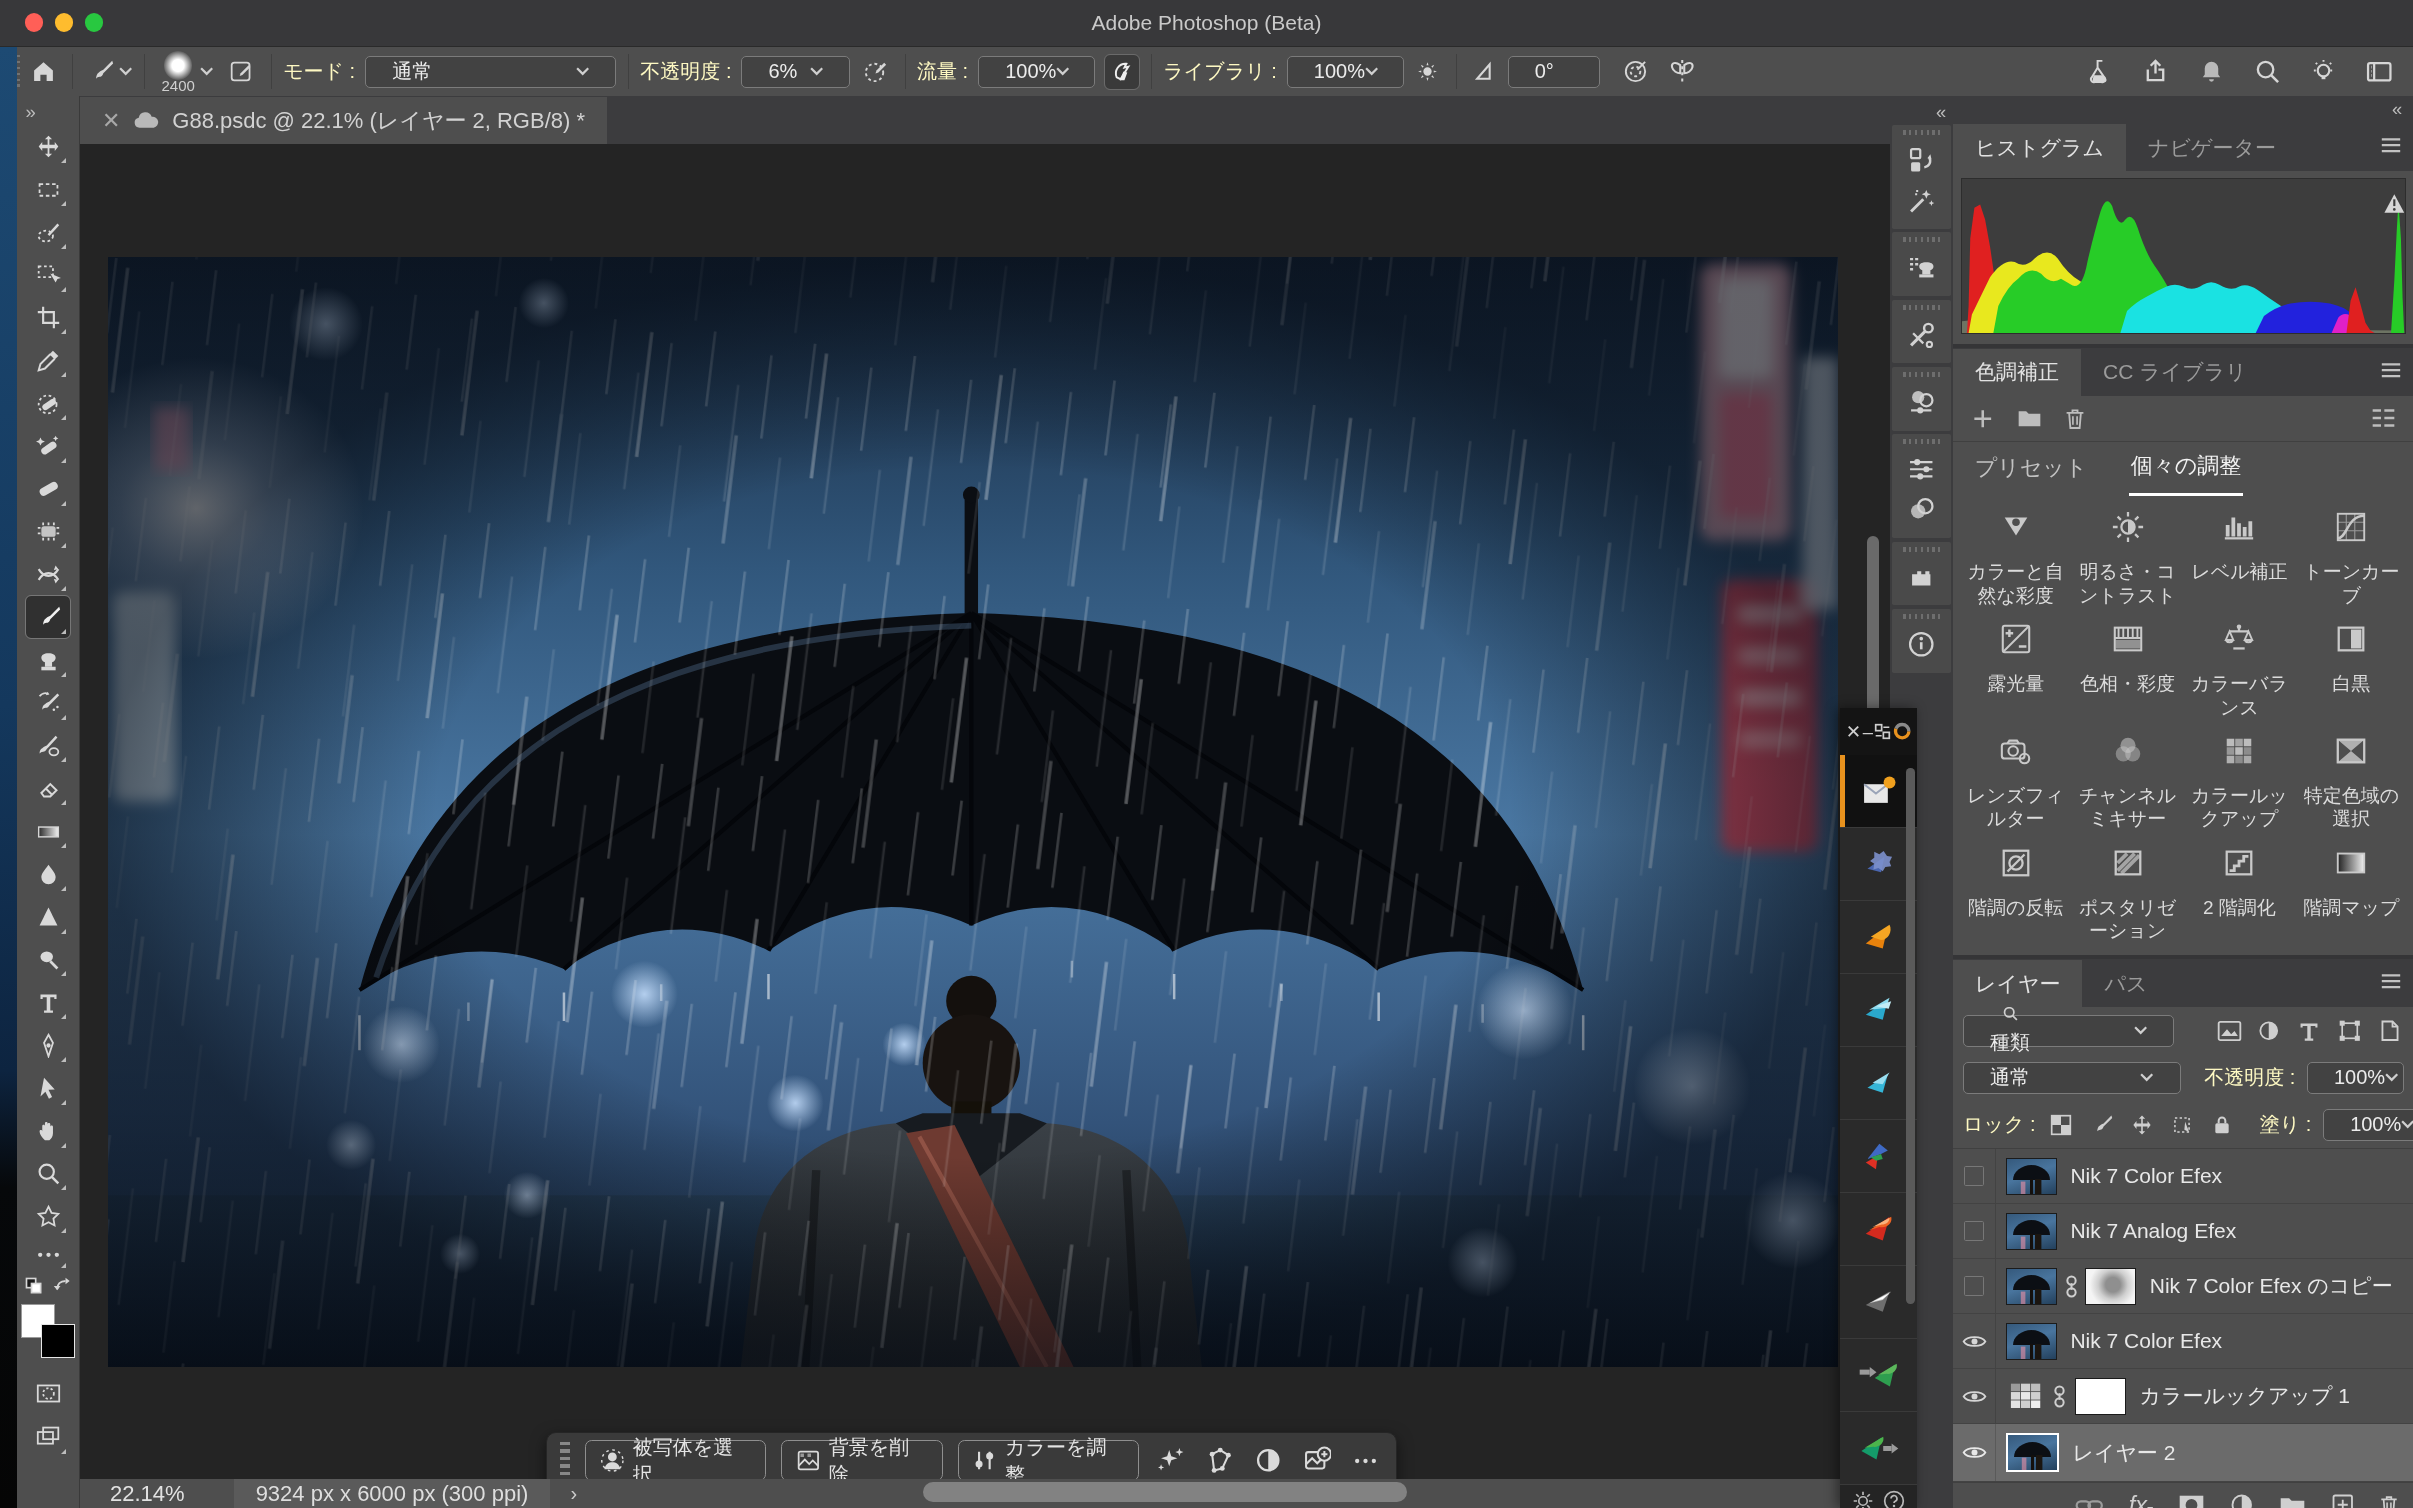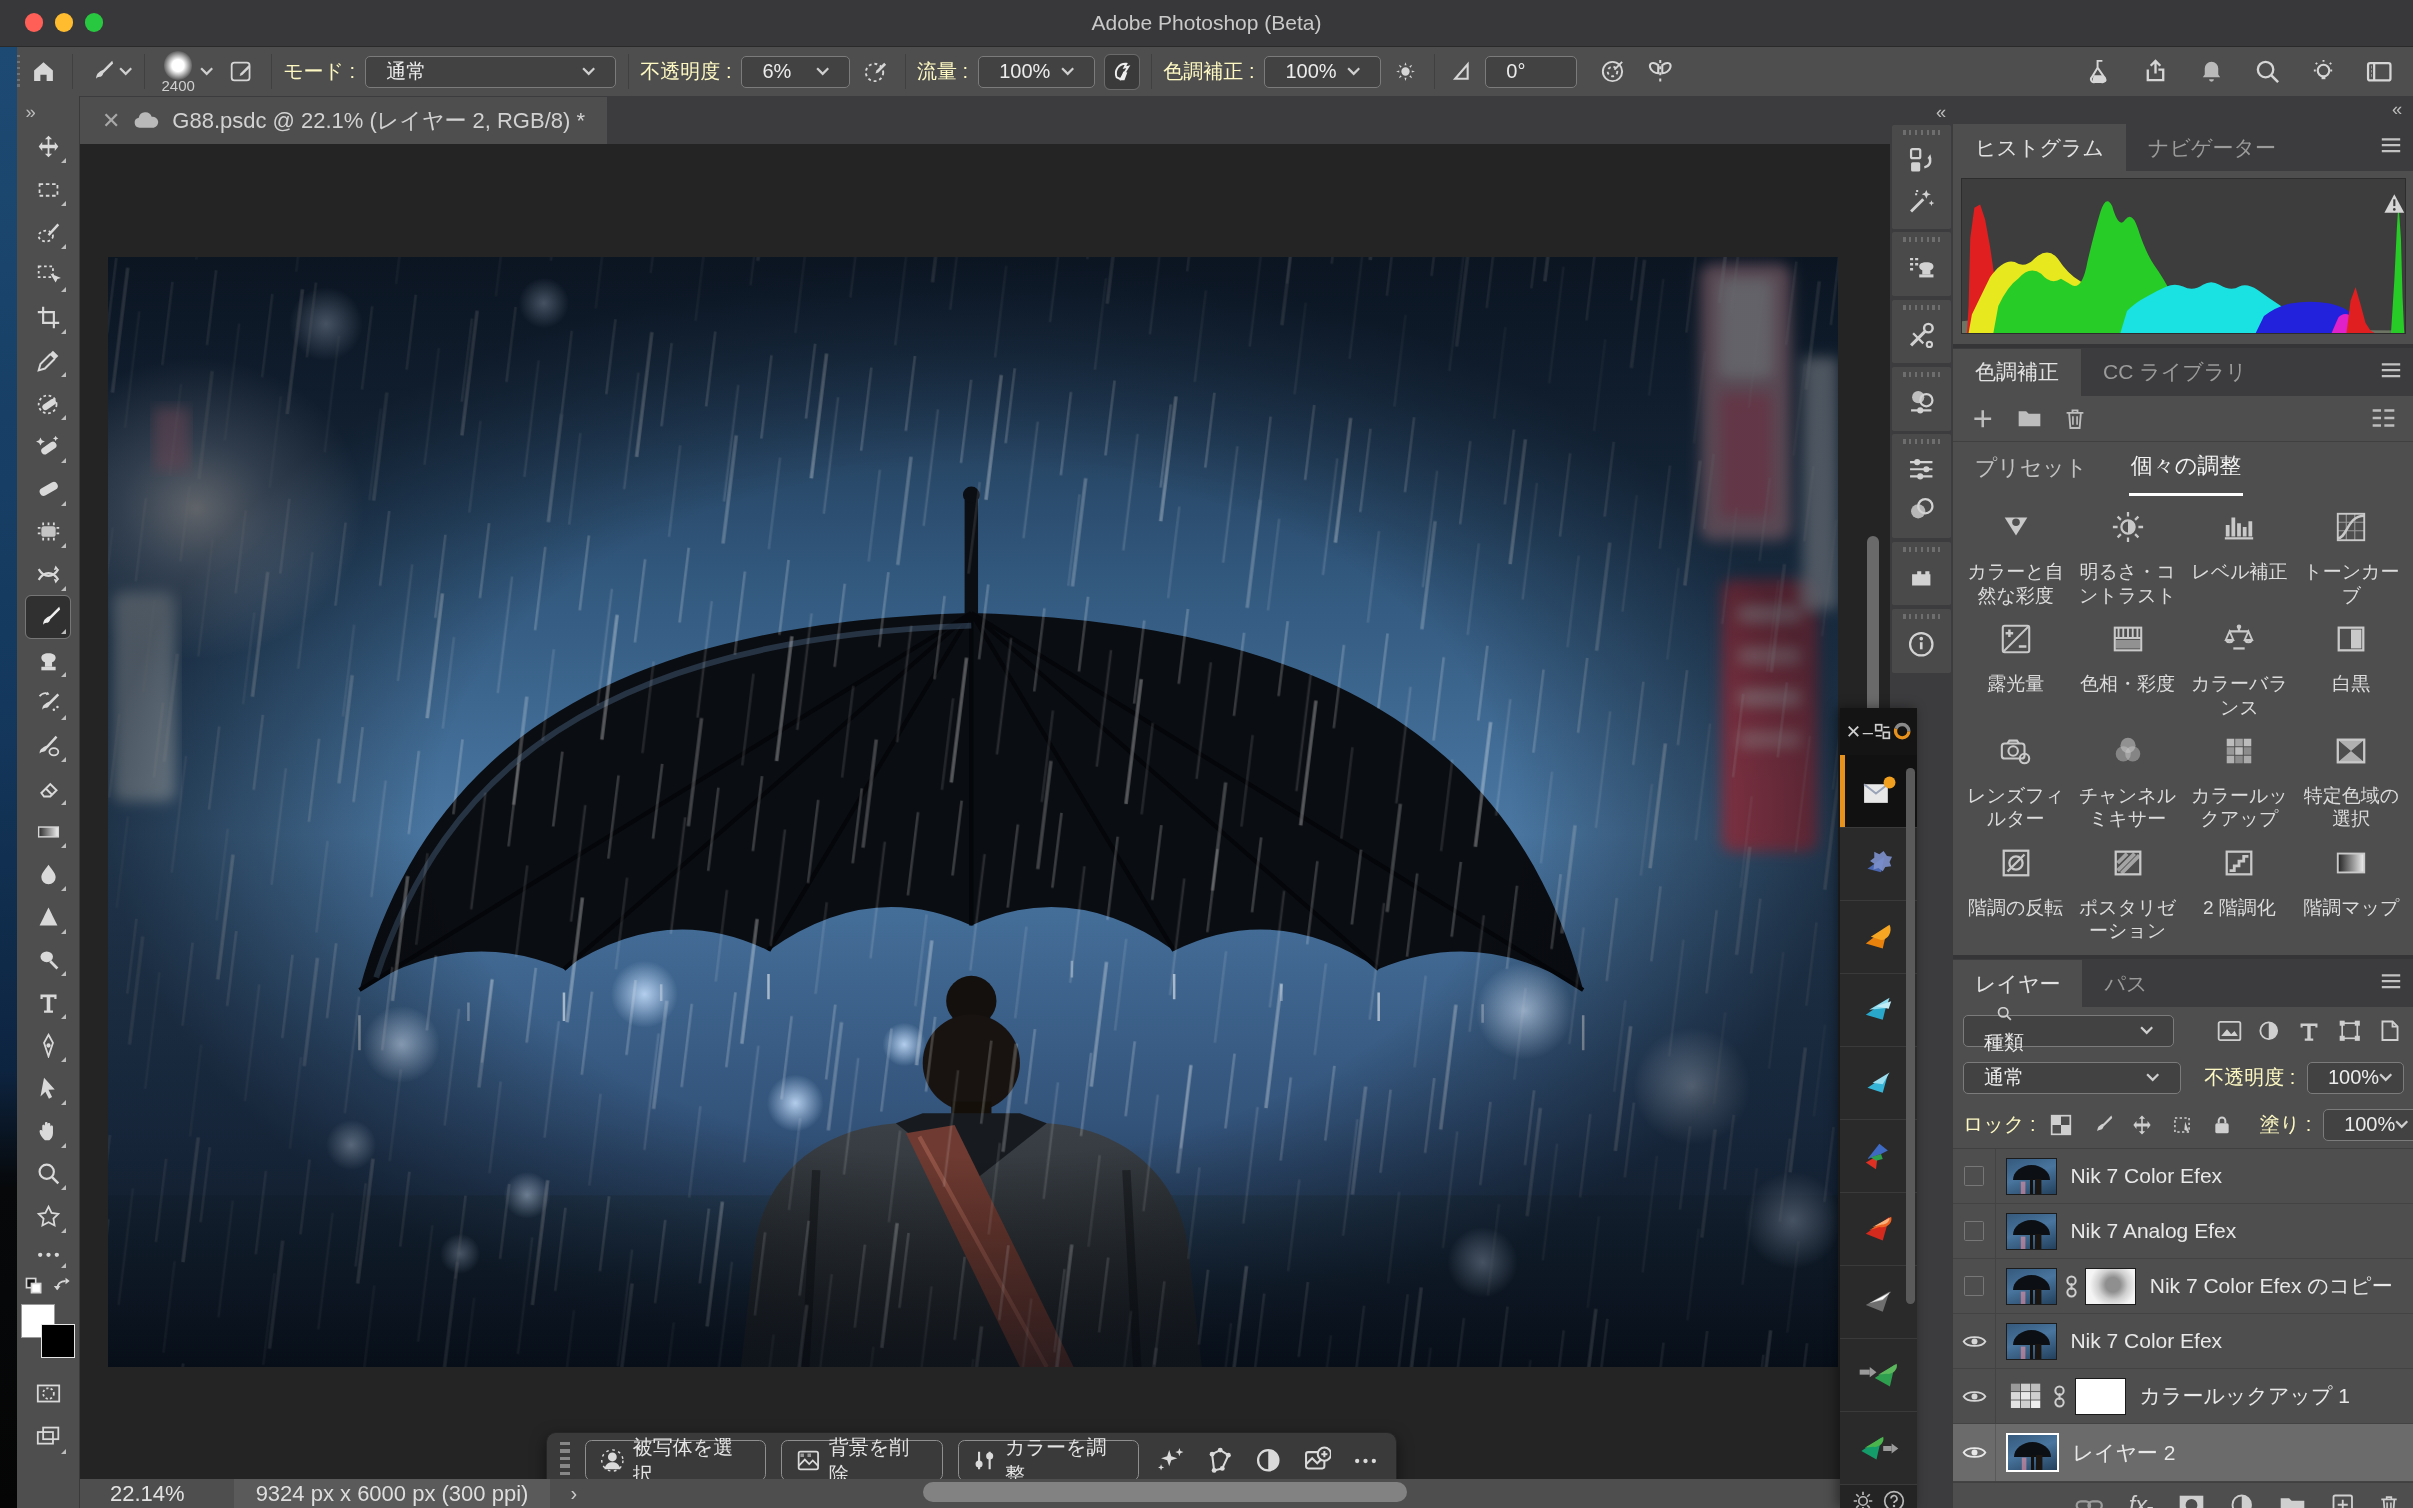--- a/index.html
+++ b/index.html
@@ -9,21 +9,21 @@
   .abs{position:absolute;}
   svg.ic{display:block;}
   
   #titlebar{left:0;top:0;width:2413px;height:46px;background:#38383a;border-bottom:0.8px solid #2a2a2a;}
   .tl{width:18.4px;height:18.4px;border-radius:50%;position:absolute;top:13.4px;}
   #title-text{width:100%;text-align:center;line-height:46px;font-size:21px;color:#c9c9c9;}
   
   #optionsbar{left:0;top:47px;width:2413px;height:49px;background:#4e4e4e;border-bottom:0.8px solid #3a3a3a;display:flex;align-items:center;}
   .opt-sep{width:0.8px;height:35px;background:#404040;margin:0 11.7px;}
   .opt-label{font-size:20px;color:#fef9c3;white-space:nowrap;}
-  .field{background:#424242;border:0.8px solid #7b7b7b;border-radius:5px;height:32px;display:flex;align-items:center;justify-content:space-between;color:#ececec;font-size:20px;padding:0 20px;box-sizing:border-box;}
+  .field{background:#424242;border:0.8px solid #7b7b7b;border-radius:5px;height:32px;display:flex;align-items:center;justify-content:space-between;color:#ececec;font-size:20px;padding:0 26px;box-sizing:border-box;}
   .cv{width:13.4px;height:9.2px;flex:none;color:#cfcfcf;}
   .opt-ic{width:34px;height:34px;display:flex;align-items:center;justify-content:center;color:#d6d6d6;flex:none;}
   .opt-ic.active{background:#3a3a3a;border-radius:5px;outline:0.8px solid #6a6a6a;}
   #grip-dots{width:8.4px;height:34px;margin:0 6.7px 0 11.7px;background:repeating-linear-gradient(#8a8a8a 0 2.5px,transparent 2.5px 5.9px);opacity:.6;}
   #brush-preview{width:28.5px;height:28.5px;border-radius:50%;background:radial-gradient(circle,#fff 0%,#fff 30%,rgba(255,255,255,0) 75%);}
   
   #deskstrip{left:0;top:47px;width:17px;height:1462px;background:linear-gradient(#1d4a73 0%,#14385d 45%,#0d2440 70%,#06080a 78%,#050505 100%);}
   
   #toolbar{left:17px;top:96px;width:63px;height:1412px;background:#4e4e4e;border-right:0.8px solid #3a3a3a;box-sizing:border-box;}
   #tools-collapse{text-align:left;padding:5px 0 1.7px 8.4px;color:#bdbdbd;font-size:18.4px;letter-spacing:-1.7px;}
@@ -169,21 +169,21 @@
         <path d="M1 1l5 5 5-5" fill="none" stroke="currentColor" stroke-width="2"></path>
       </svg>
   </div>
   <div class="opt-ic active" style="margin-left:10px;">
     <svg class="ic" width="27" height="27" viewBox="0 0 28 28">
         <path d="M8 20a10 10 0 0 1 10-14l-2 4 4-1-8 13z" fill="none" stroke="#eee" stroke-width="2"></path>
         <path d="M15 14l-4 9h5l3-8z" fill="#eee"></path>
       </svg>
   </div>
   <div class="opt-sep"></div>
-  <span class="opt-label">色調補正 :</span>
+  <span class="opt-label">ライブラリ :</span>
   <div class="field" style="width:117px;margin-left:10px;">
     <span>100%</span>
     <svg class="cv" viewBox="0 0 12 8">
         <path d="M1 1l5 5 5-5" fill="none" stroke="currentColor" stroke-width="2"></path>
       </svg>
   </div>
   <div class="opt-ic" style="margin-left:6.7px;">
     <svg class="ic" width="25" height="25" viewBox="0 0 24 24">
         <path d="M12 8a4 4 0 1 1 0 8 4 4 0 0 1 0-8zm0-5l1 3h-2zM12 21l-1-3h2zM3 12l3-1v2zM21 12l-3 1v-2zM5.6 5.6l2.8 1.4-1.4 1.4zM18.4 18.4l-2.8-1.4 1.4-1.4zM18.4 5.6L17 8.4 15.6 7zM5.6 18.4L7 15.6 8.4 17z" fill="#d6d6d6"></path>
       </svg>

